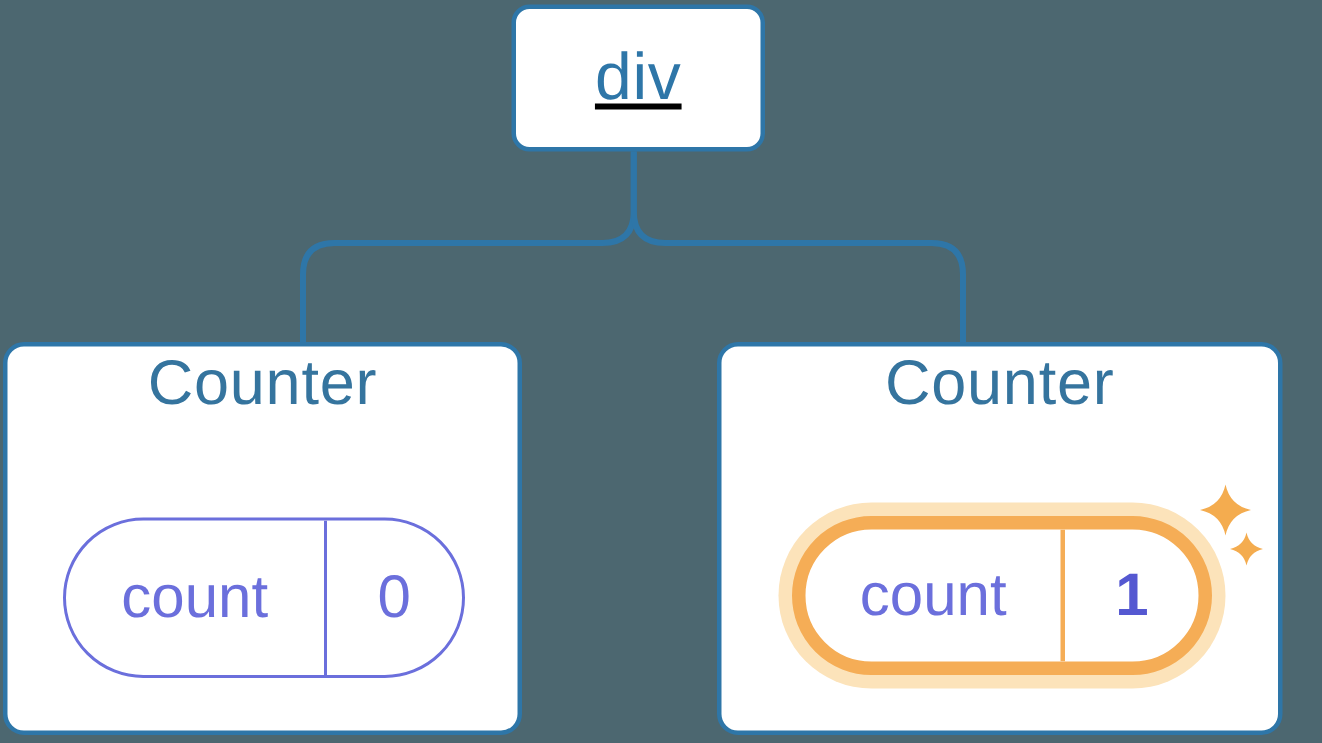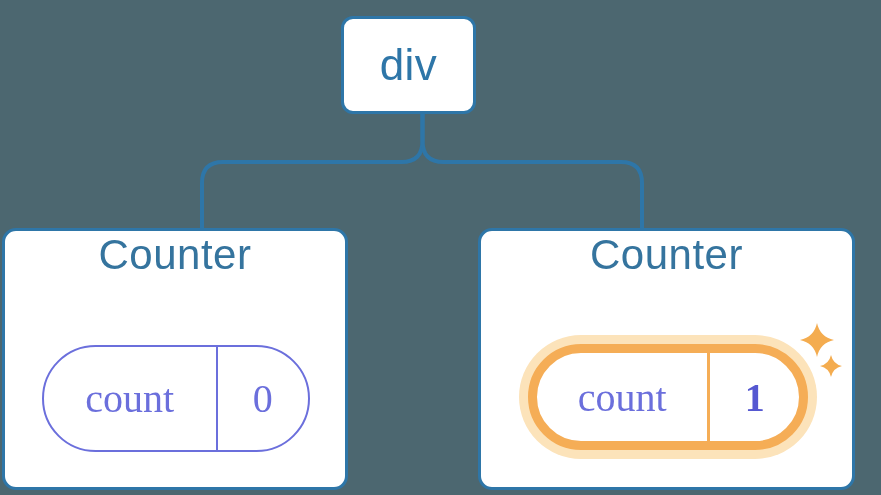--- a/index.html
+++ b/index.html
@@ -21,21 +21,21 @@
   }
   .node {
     position: absolute;
     background: #ffffff;
     border: 3px solid var(--blue, #2E76A8);
     border-radius: 12px;
     display: flex;
     align-items: center;
     justify-content: center;
   }
-  .root-node { left: 341px; top: 16px; width: 135px; height: 98px; }
+  .root-node { left: 341px; top: 3px; width: 169px; height: 98px; text-decoration: underline; }
   .root-label {
     color: var(--blue, #2E76A8);
     font-size: 44px;
     font-weight: 500;
     letter-spacing: 0.5px;
   }
   .card {
     position: absolute;
     top: 228px;
     height: 262px;
@@ -52,21 +52,20 @@
     color: var(--title-blue, #35749E);
     letter-spacing: 0.5px;
   }
   .pill {
     position: absolute;
     display: flex;
     align-items: stretch;
     background: #ffffff;
     border-radius: 999px;
     overflow: hidden;
-    font-family: Liberation Serif, serif;
   }
   .pill-plain {
     left: 37px; top: 114px;
     width: 268px; height: 107px;
     border: 2.5px solid var(--purple, #6B6FDC);
   }
   .pill-highlight {
     left: 47px; top: 113px;
     width: 280px; height: 106px;
     border: 9px solid var(--orange, #F5AD56);

